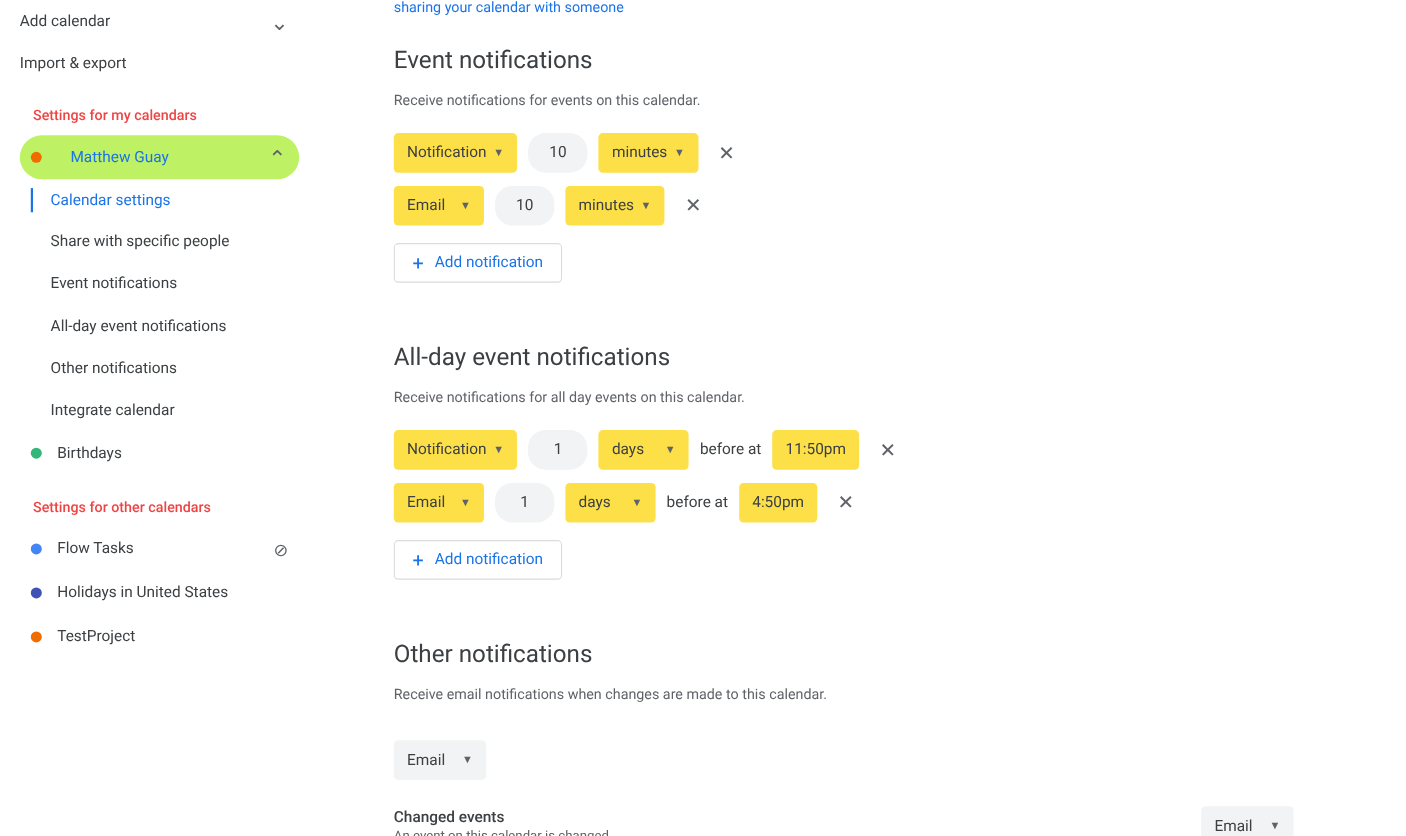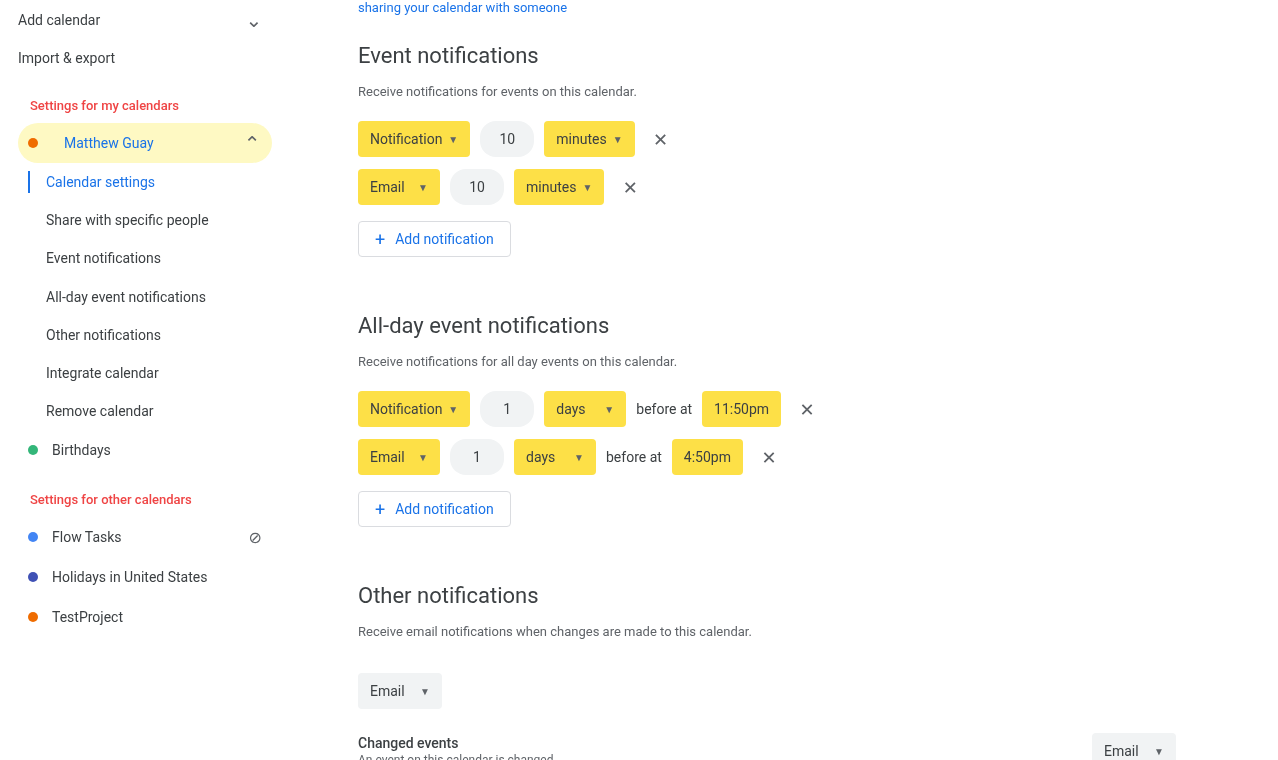--- a/index.html
+++ b/index.html
@@ -10,21 +10,21 @@
 
   .top-link { font-size: 13px; color: #1a73e8; margin-bottom: 28px; }
 
   .nav-row { display: flex; align-items: center; justify-content: space-between; height: 40px; font-size: 14px; color: #3c4043; cursor: pointer; padding-right: 8px; }
   .nav-row .lbl { flex: 1; }
   .chev { width: 20px; height: 20px; display:flex; align-items:center; justify-content:center; color:#5f6368; font-size:20px;}
   .nav-plain { font-size: 14px; color: #3c4043; height: 36px; display:flex; align-items:center; cursor:pointer;}
   .section-head { font-size: 13px; color: #ef4444; font-weight: 500; margin: 22px 0 10px 12px; }
 
   .cal-item { display:flex; align-items:center; height:40px; font-size:14px; border-radius:20px; padding:0 10px; cursor:pointer; position:relative;}
-  .cal-item.primary { background:#fef9c3; color:#1a73e8; justify-content:space-between;}
+  .cal-item.primary { background:#bef264; color:#1a73e8; justify-content:space-between;}
   .cal-item.primary .nm { margin-left:12px; flex:1;}
   .dot { width:10px; height:10px; border-radius:50%; margin-right:14px; flex:none;}
   .cal-item .trail-icon { color:#5f6368; font-size:16px;}
 
   .subnav { border-left: 2px solid transparent; margin-left: 10px; padding-left: 16px; }
   .subnav-item { font-size:14px; color:#3c4043; padding:10px 0; cursor:pointer; line-height:1.3;}
   .subnav-item.active { color:#1a73e8; position:relative;}
   .subnav-item.active::before { content:""; position:absolute; left:-18px; top:8px; bottom:8px; width:2px; background:#1a73e8;}
 
   .sec-title { font-size: 22px; color:#3c4043; font-weight:400; margin-bottom:16px;}
@@ -70,21 +70,20 @@
       <span class="chev" style="transform:rotate(180deg)">⌄</span>
     </div>
 
     <div class="subnav">
       <div class="subnav-item active">Calendar settings</div>
       <div class="subnav-item">Share with specific people</div>
       <div class="subnav-item">Event notifications</div>
       <div class="subnav-item">All-day event notifications</div>
       <div class="subnav-item">Other notifications</div>
       <div class="subnav-item">Integrate calendar</div>
-      <div class="subnav-item">Remove calendar</div>
     </div>
 
     <div class="cal-item">
       <span class="dot" style="background:#33b679"></span>
       <span>Birthdays</span>
     </div>
 
     <div class="section-head">Settings for other calendars</div>
 
     <div class="cal-item" style="justify-content:space-between;">

